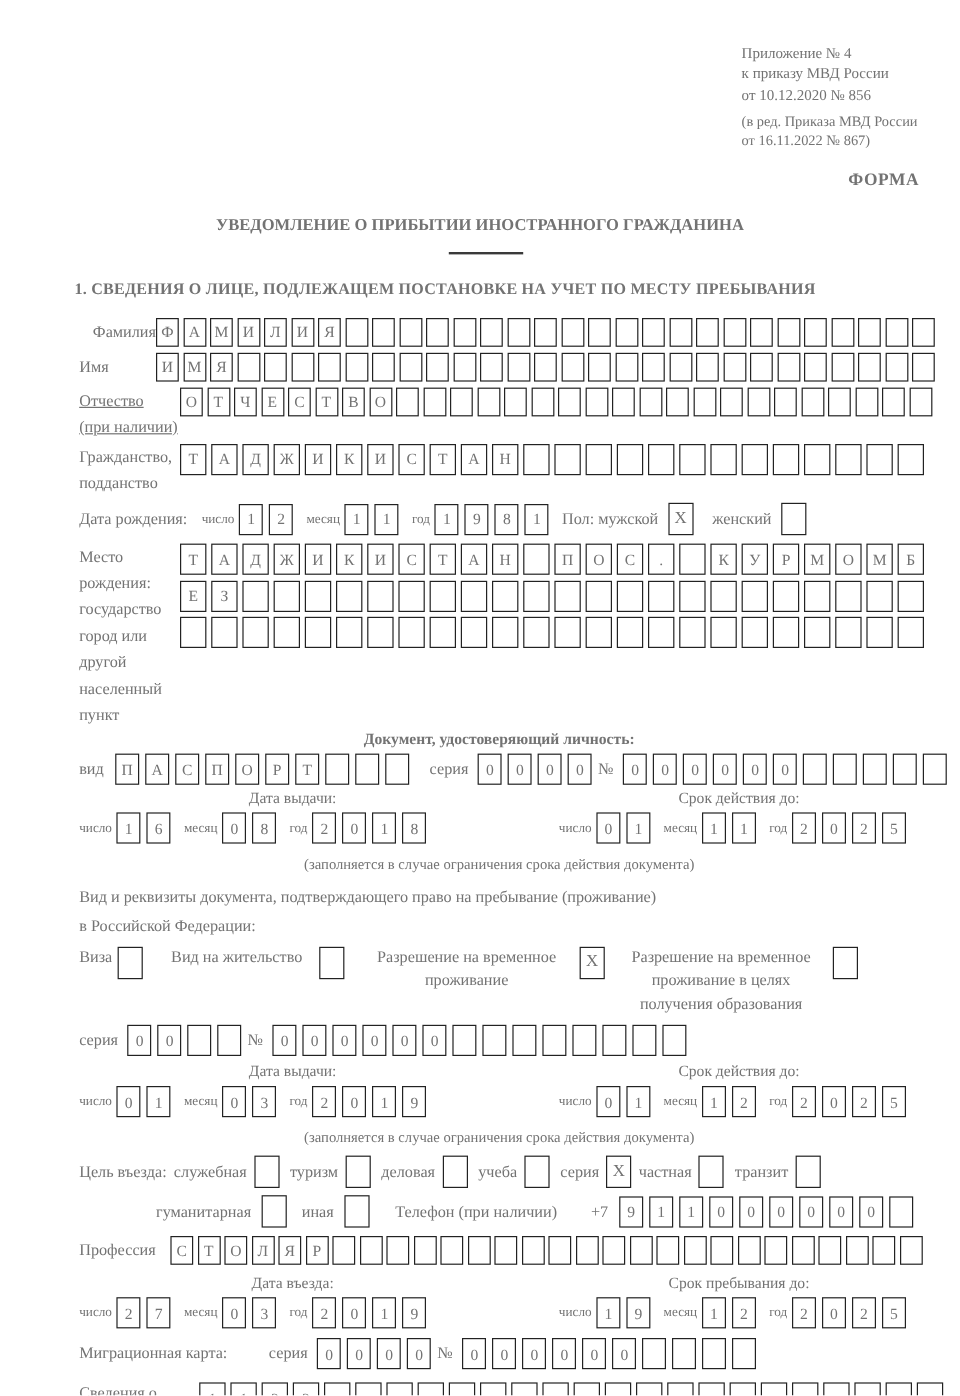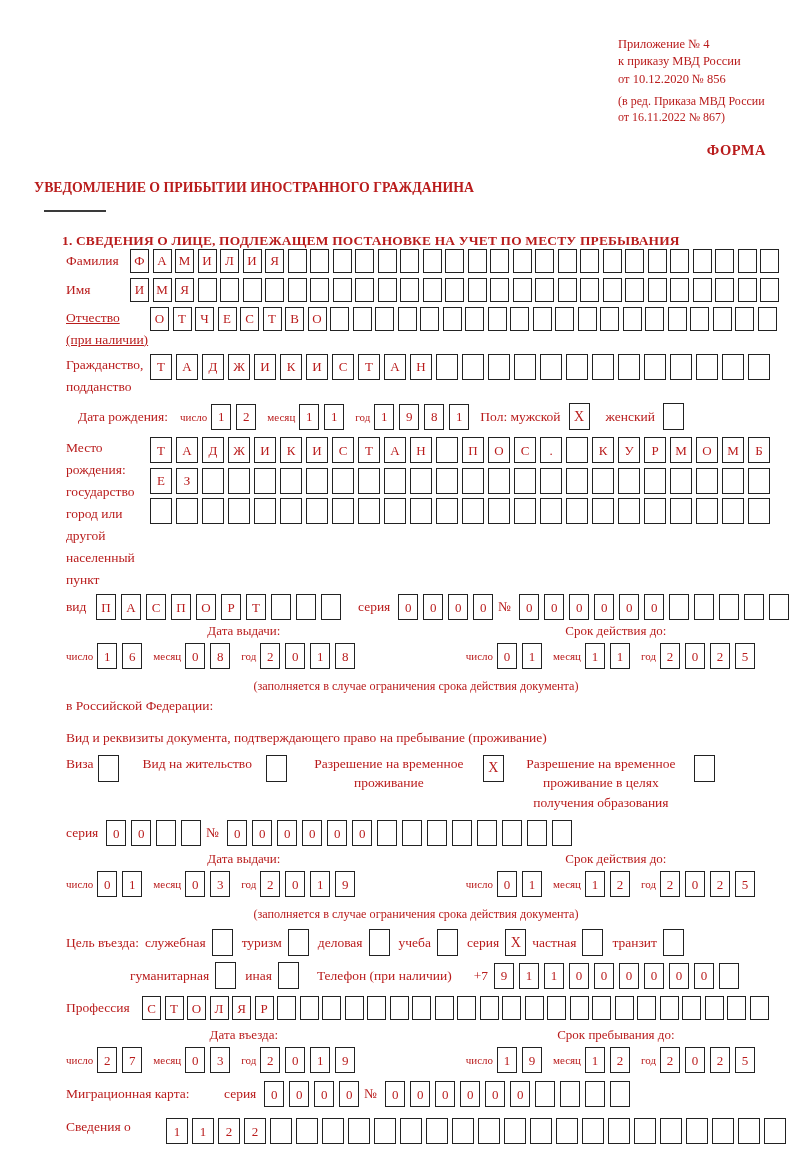--- a/index.html
+++ b/index.html
@@ -1,27 +1,27 @@
 <!DOCTYPE html>
 <html lang="ru"><head>
 <meta charset="utf-8">
 <style>
   html,body{margin:0;padding:0;background:#fff;}
   .page{
     position:relative;width:800px;height:1163px;box-sizing:border-box;
-    background:#ffffff;color:#b91c1c;
+    background:#ffffff;color:#737373;
     font-family:"Liberation Serif","DejaVu Serif",serif;
     padding:36px 34px 0 66px;overflow:hidden;
   }
   
   .hdr{margin-left:552px;width:200px;font-size:12.5px;line-height:1.38;}
   .hdr .sub{margin-top:5px;font-size:12px;}
   .forma{text-align:right;font-weight:bold;font-size:14.5px;margin-top:16px;letter-spacing:.5px;}
   
-  .title{margin-left:-32px;text-align:left;font-weight:bold;font-size:13.8px;line-height:1.6;margin-top:18px;}
+  .title{margin-left:-32px;text-align:center;font-weight:bold;font-size:13.8px;line-height:1.6;margin-top:18px;}
   .blank-line{display:inline-block;width:62px;border-bottom:2px solid #3a3a3a;height:2px;margin-left:10px;vertical-align:2px;}
   .sec-heading{margin-top:12px;margin-left:-4px;font-weight:bold;font-size:13.4px;letter-spacing:.2px;}
   
   .frow{display:flex;align-items:center;margin-top:5px;}
   .frow.top{align-items:flex-start;}
   .flabel{font-size:13.5px;flex:none;line-height:1.5;}
   .cells{display:flex;flex-wrap:nowrap;flex:none;}
   .cell{
     box-sizing:border-box;flex:none;width:19px;height:24px;margin-right:3.5px;
     border:1.6px solid #222;display:inline-flex;align-items:center;justify-content:center;
@@ -78,21 +78,21 @@
 
   <div class="title">
     <div>УВЕДОМЛЕНИЕ О ПРИБЫТИИ ИНОСТРАННОГО ГРАЖДАНИНА</div>
     <div>
       <span class="blank-line"></span>
     </div>
   </div>
 
   <div class="sec-heading">1. СВЕДЕНИЯ О ЛИЦЕ, ПОДЛЕЖАЩЕМ ПОСТАНОВКЕ НА УЧЕТ ПО МЕСТУ ПРЕБЫВАНИЯ</div>
 
-  <div class="frow" style="margin-top:0;">
+  <div class="frow" style="margin-top:16px;text-align:right;">
     <span class="flabel" style="width:64px;">Фамилия</span>
     <span class="cells">
         <span class="cell">Ф</span>
         <span class="cell">А</span>
         <span class="cell">М</span>
         <span class="cell">И</span>
         <span class="cell">Л</span>
         <span class="cell">И</span>
         <span class="cell">Я</span>
         <span class="cell">&nbsp;</span>
@@ -218,21 +218,21 @@
         <span class="cell">&nbsp;</span>
         <span class="cell">&nbsp;</span>
         <span class="cell">&nbsp;</span>
         <span class="cell">&nbsp;</span>
         <span class="cell">&nbsp;</span>
         <span class="cell">&nbsp;</span>
         <span class="cell">&nbsp;</span>
       </span>
   </div>
 
-  <div class="frow" style="margin-top:6px;margin-left:12px;">
+  <div class="frow" style="margin-top:6px;">
     <span class="flabel">Дата рождения:</span>
     <span class="gap12"></span>
     <span class="dgroup">
       <span class="dl">число</span>
       <span class="cells cells-dt">
           <span class="cell">1</span>
           <span class="cell">2</span>
         </span>
       <span class="dl">месяц</span>
       <span class="cells cells-dt">
@@ -338,20 +338,21 @@
           <span class="cell">&nbsp;</span>
           <span class="cell">&nbsp;</span>
           <span class="cell">&nbsp;</span>
           <span class="cell">&nbsp;</span>
           <span class="cell">&nbsp;</span>
           <span class="cell">&nbsp;</span>
         </span>
     </span>
   </div>
 
+  <div class="center-heading" style="margin-top:2px;">Документ, удостоверяющий личность:</div>
 
   <div class="frow" style="margin-top:4px;">
     <span class="flabel" style="width:30px;">вид</span>
     <span class="cells cells-dt">
         <span class="cell">П</span>
         <span class="cell">А</span>
         <span class="cell">С</span>
         <span class="cell">П</span>
         <span class="cell">О</span>
         <span class="cell">Р</span>
@@ -427,22 +428,22 @@
             <span class="cell">2</span>
             <span class="cell">0</span>
             <span class="cell">2</span>
             <span class="cell">5</span>
           </span>
       </div>
     </div>
   </div>
   <div class="note-right">(заполняется в случае ограничения срока действия документа)</div>
 
+  <div class="plain">Вид и реквизиты документа, подтверждающего право на пребывание (проживание)</div>
   <div class="plain" style="margin-top:0;">в Российской Федерации:</div>
-  <div class="plain">Вид и реквизиты документа, подтверждающего право на пребывание (проживание)</div>
 
   <div class="opt-row">
     <span class="opt">
       <span class="olabel">Виза</span>
       <span class="checkbox" style="margin-left:4px;"></span>
     </span>
     <span class="gap24"></span>
     <span class="opt">
       <span class="olabel">Вид на жительство</span>
       <span class="checkbox" style="margin-left:14px;"></span>
@@ -547,21 +548,21 @@
     <span class="plbl">учеба</span>
     <span class="checkbox"></span>
     <span class="plbl">серия</span>
     <span class="checkbox" style="margin-right:6px;">X</span>
     <span class="plbl">частная</span>
     <span class="checkbox"></span>
     <span class="plbl">транзит</span>
     <span class="checkbox"></span>
   </div>
 
-  <div class="purp" style="margin-top:6px;margin-left:64px;">
+  <div class="purp" style="margin-top:6px;margin-left:64px;justify-content:space-between;">
     <span class="plbl">гуманитарная</span>
     <span class="checkbox"></span>
     <span class="plbl">иная</span>
     <span class="checkbox" style="margin-right:18px;"></span>
     <span class="plbl">Телефон (при наличии)</span>
     <span class="gap16"></span>
     <span class="plbl">+7</span>
     <span class="cells cells-dt">
         <span class="cell">9</span>
         <span class="cell">1</span>

